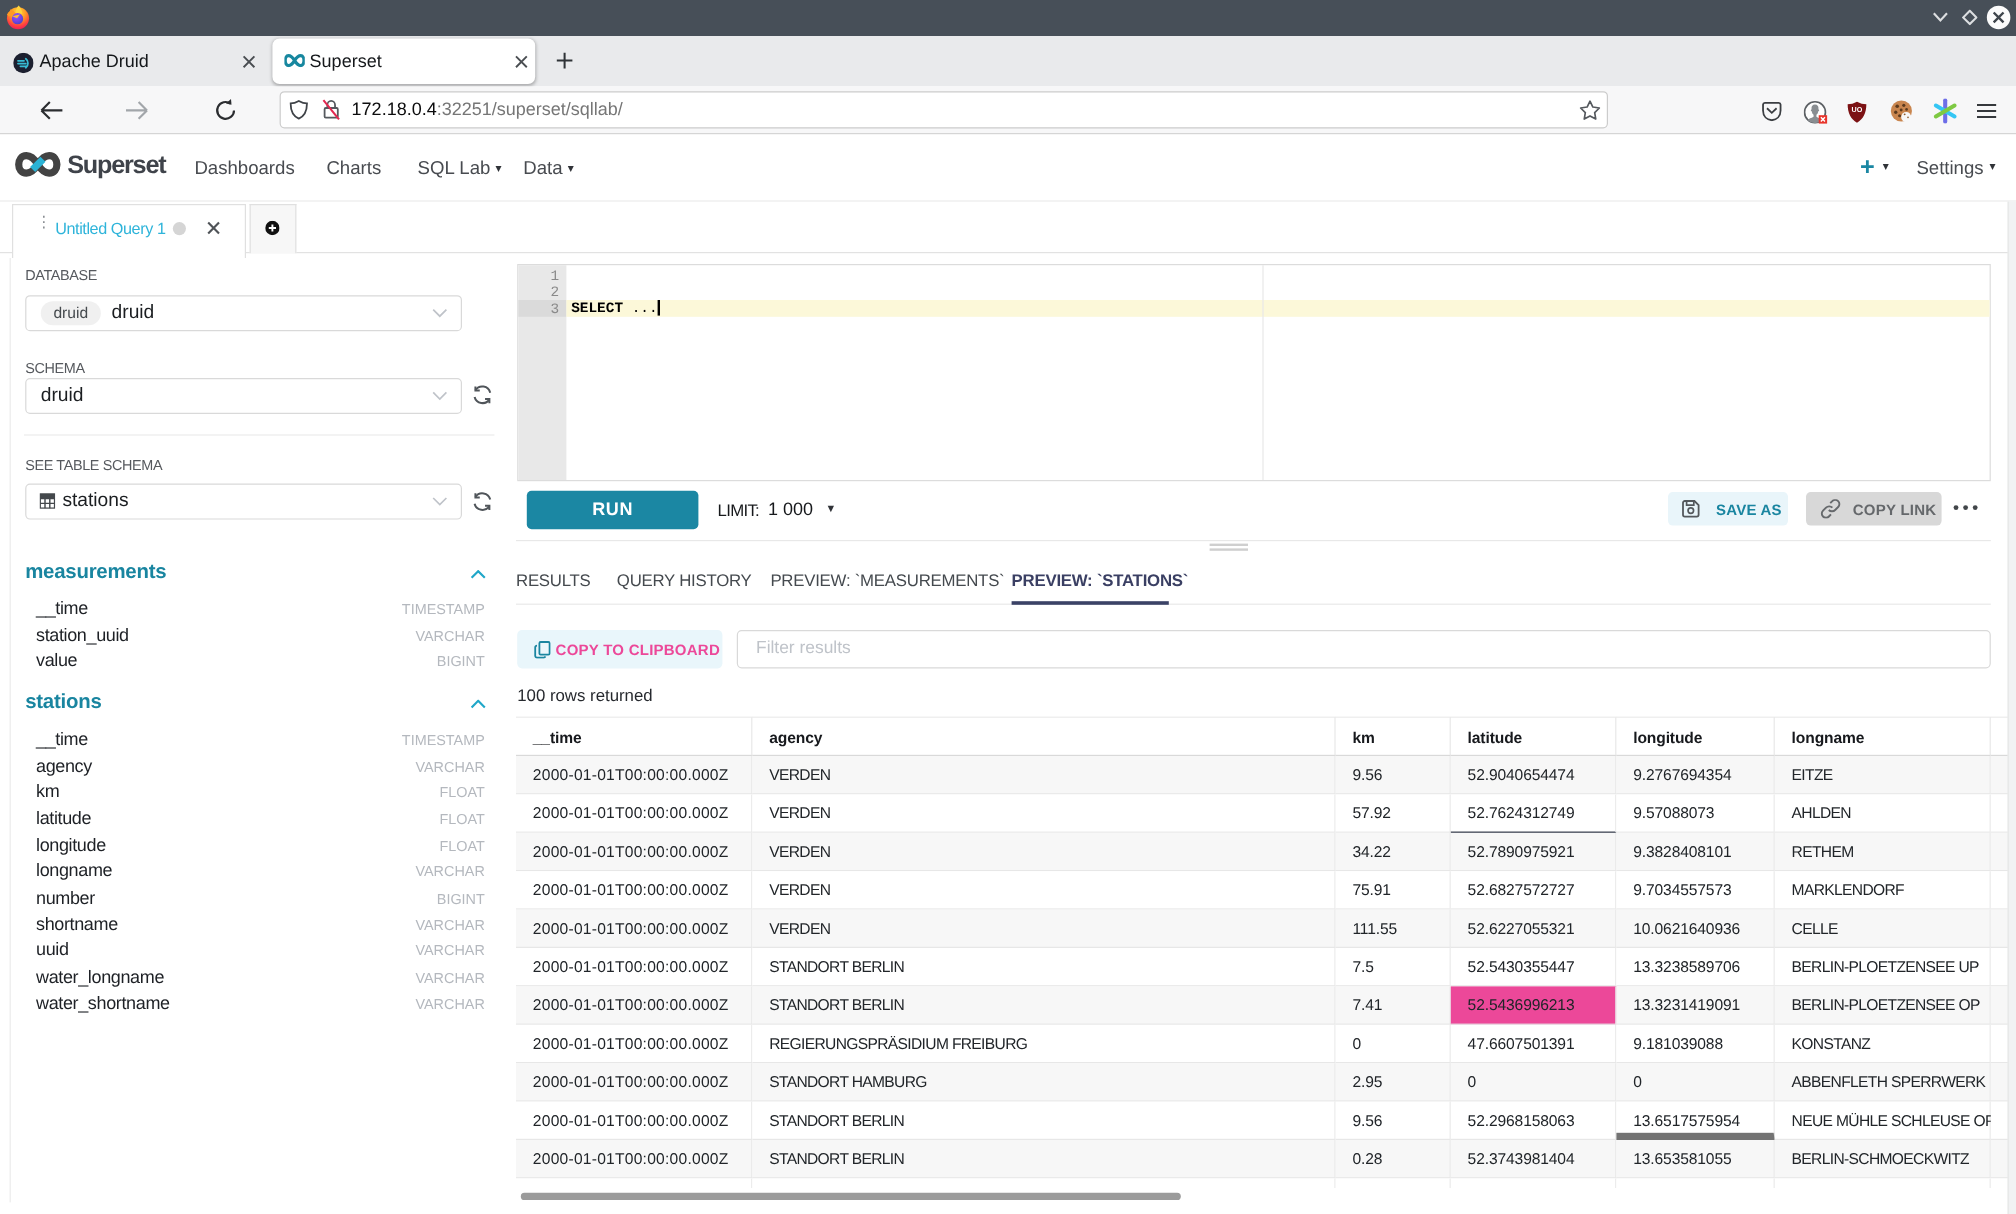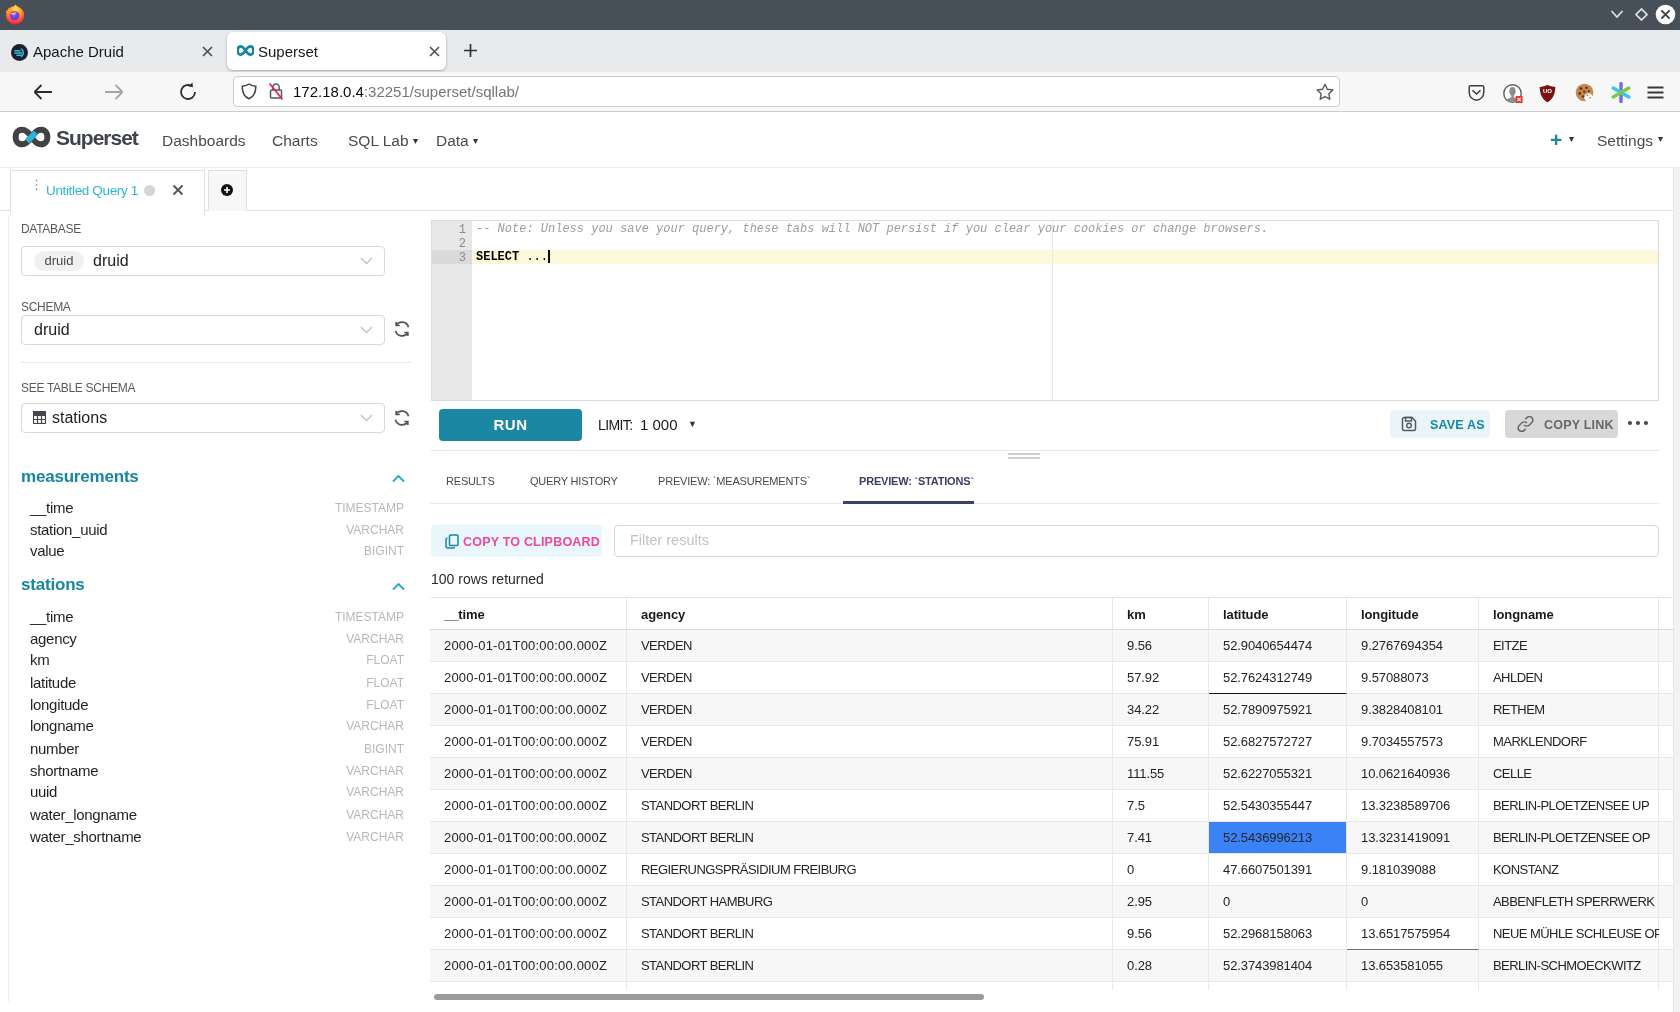--- a/index.html
+++ b/index.html
@@ -42,21 +42,21 @@
   #gutter { left:0px; top:0px; width:40px; height:179px; background:#e8e8e8; }
   .lnum { width:34px; text-align:right; font-family:"Liberation Mono",monospace;
      font-size:12px; color:#8a8a8a; }
   .code { font-family:"Liberation Mono",monospace; font-size:12px; white-space:pre; }
   
   #runbtn { left:439px; top:409px; width:143px; height:32px; background:#1b87a3;
      border-radius:4px; color:#fff; font-weight:bold; font-size:15px;
      text-align:center; line-height:32px; letter-spacing:0.5px; }
   .graybtn { border-radius:4px; font-weight:bold; font-size:13.5px; letter-spacing:0.3px; }
   
-  .rtab { top:475px; font-size:11px; font-weight:500; color:#454a4f; letter-spacing:-0.2px;margin-left:16px; }
+  .rtab { top:475px; font-size:14px; font-weight:500; color:#454a4f; letter-spacing:-0.2px; }
   #restable { left:430px; top:597px; width:1250px; height:393px; overflow:hidden; }
   .cell { position:absolute; font-size:13px; color:#212529; letter-spacing:-0.1px;
      padding-left:14px; white-space:nowrap; }
   .hcell { font-weight:bold; color:#17191d; }
 </style>
 </head>
 <body>
 <div id="page">
 
   <div class="abs" id="titlebar"></div>
@@ -280,21 +280,20 @@
     </div>
 
   <div class="abs" id="editor">
     <div class="abs" id="gutter"></div>
     <div class="abs lnum" style="top:2px">1</div>
     <div class="abs lnum" style="top:16px">2</div>
     <div class="abs" style="left:0;top:29px;width:40px;height:14px;background:#dadada"></div>
     <div class="abs lnum" style="top:30px">3</div>
     <div class="abs" style="left:40px;top:29px;width:1186px;height:14px;background:#fcf8d9"></div>
     <div class="abs" style="left:620px;top:0;width:1px;height:179px;background:#e8e8e8"></div>
-    <div class="abs code" style="left:44px;top:1px;font-style:italic;color:#9e9e96">-- Note: Unless you save your query, these tabs will NOT persist if you clear your cookies or change browsers.</div>
     <div class="abs code" style="left:44px;top:29px;color:#000"><b>SELECT</b> ...</div>
     <div class="abs" style="left:116px;top:29px;width:1.5px;height:13px;background:#000"></div>
   </div>
 
   <div class="abs" id="runbtn">RUN</div>
   <div class="abs" style="left:598px;top:417px;font-size:14px;letter-spacing:-0.6px;color:#17191c">LIMIT:</div>
   <div class="abs" style="left:640px;top:416px;font-size:15px;color:#17191c">1 000</div>
   <div class="abs" style="left:688px;top:419px;font-size:9px;color:#303338">▼</div>
   <div class="abs graybtn" style="left:1390px;top:410px;width:100px;height:28px;background:#e9f5fa"></div>
   <svg class="abs" style="left:1401px;top:416px" width="16" height="16" viewBox="0 0 16 16">
@@ -375,21 +374,21 @@
       <div class="cell" style="left:0px;top:193px;width:197px;height:32px;line-height:31px;background:#ffffff;letter-spacing:0.2px;border-bottom:1px solid #e7e7e7;border-right:1px solid #e8e8e8">2000-01-01T00:00:00.000Z</div>
       <div class="cell" style="left:197px;top:193px;width:486px;height:32px;line-height:31px;background:#ffffff;letter-spacing:-0.55px;border-bottom:1px solid #e7e7e7;border-right:1px solid #e8e8e8">STANDORT BERLIN</div>
       <div class="cell" style="left:683px;top:193px;width:96px;height:32px;line-height:31px;background:#ffffff;letter-spacing:-0.1px;border-bottom:1px solid #e7e7e7;border-right:1px solid #e8e8e8">7.5</div>
       <div class="cell" style="left:779px;top:193px;width:138px;height:32px;line-height:31px;background:#ffffff;letter-spacing:-0.1px;border-bottom:1px solid #e7e7e7;border-right:1px solid #e8e8e8">52.5430355447</div>
       <div class="cell" style="left:917px;top:193px;width:132px;height:32px;line-height:31px;background:#ffffff;letter-spacing:-0.1px;border-bottom:1px solid #e7e7e7;border-right:1px solid #e8e8e8">13.3238589706</div>
       <div class="cell" style="left:1049px;top:193px;width:180px;height:32px;line-height:31px;background:#ffffff;letter-spacing:-0.55px;border-bottom:1px solid #e7e7e7;border-right:1px solid #e8e8e8">BERLIN-PLOETZENSEE UP</div>
       <div class="cell" style="left:1229px;top:193px;width:200px;height:32px;line-height:31px;background:#ffffff;letter-spacing:0px;border-bottom:1px solid #e7e7e7;border-right:1px solid #e8e8e8"></div>
       <div class="cell" style="left:0px;top:225px;width:197px;height:32px;line-height:31px;background:#f7f7f7;letter-spacing:0.2px;border-bottom:1px solid #e7e7e7;border-right:1px solid #e8e8e8">2000-01-01T00:00:00.000Z</div>
       <div class="cell" style="left:197px;top:225px;width:486px;height:32px;line-height:31px;background:#f7f7f7;letter-spacing:-0.55px;border-bottom:1px solid #e7e7e7;border-right:1px solid #e8e8e8">STANDORT BERLIN</div>
       <div class="cell" style="left:683px;top:225px;width:96px;height:32px;line-height:31px;background:#f7f7f7;letter-spacing:-0.1px;border-bottom:1px solid #e7e7e7;border-right:1px solid #e8e8e8">7.41</div>
-      <div class="cell" style="left:779px;top:225px;width:138px;height:32px;line-height:31px;background:#3b82f6;letter-spacing:-0.1px;border-bottom:1px solid #e7e7e7;border-right:1px solid #e8e8e8">52.5436996213</div>
+      <div class="cell" style="left:779px;top:225px;width:138px;height:32px;line-height:31px;background:#ec4899;letter-spacing:-0.1px;border-bottom:1px solid #e7e7e7;border-right:1px solid #e8e8e8">52.5436996213</div>
       <div class="cell" style="left:917px;top:225px;width:132px;height:32px;line-height:31px;background:#f7f7f7;letter-spacing:-0.1px;border-bottom:1px solid #e7e7e7;border-right:1px solid #e8e8e8">13.3231419091</div>
       <div class="cell" style="left:1049px;top:225px;width:180px;height:32px;line-height:31px;background:#f7f7f7;letter-spacing:-0.55px;border-bottom:1px solid #e7e7e7;border-right:1px solid #e8e8e8">BERLIN-PLOETZENSEE OP</div>
       <div class="cell" style="left:1229px;top:225px;width:200px;height:32px;line-height:31px;background:#f7f7f7;letter-spacing:0px;border-bottom:1px solid #e7e7e7;border-right:1px solid #e8e8e8"></div>
       <div class="cell" style="left:0px;top:257px;width:197px;height:32px;line-height:31px;background:#ffffff;letter-spacing:0.2px;border-bottom:1px solid #e7e7e7;border-right:1px solid #e8e8e8">2000-01-01T00:00:00.000Z</div>
       <div class="cell" style="left:197px;top:257px;width:486px;height:32px;line-height:31px;background:#ffffff;letter-spacing:-0.55px;border-bottom:1px solid #e7e7e7;border-right:1px solid #e8e8e8">REGIERUNGSPRÄSIDIUM FREIBURG</div>
       <div class="cell" style="left:683px;top:257px;width:96px;height:32px;line-height:31px;background:#ffffff;letter-spacing:-0.1px;border-bottom:1px solid #e7e7e7;border-right:1px solid #e8e8e8">0</div>
       <div class="cell" style="left:779px;top:257px;width:138px;height:32px;line-height:31px;background:#ffffff;letter-spacing:-0.1px;border-bottom:1px solid #e7e7e7;border-right:1px solid #e8e8e8">47.6607501391</div>
       <div class="cell" style="left:917px;top:257px;width:132px;height:32px;line-height:31px;background:#ffffff;letter-spacing:-0.1px;border-bottom:1px solid #e7e7e7;border-right:1px solid #e8e8e8">9.181039088</div>
       <div class="cell" style="left:1049px;top:257px;width:180px;height:32px;line-height:31px;background:#ffffff;letter-spacing:-0.55px;border-bottom:1px solid #e7e7e7;border-right:1px solid #e8e8e8">KONSTANZ</div>
       <div class="cell" style="left:1229px;top:257px;width:200px;height:32px;line-height:31px;background:#ffffff;letter-spacing:0px;border-bottom:1px solid #e7e7e7;border-right:1px solid #e8e8e8"></div>
@@ -397,21 +396,21 @@
       <div class="cell" style="left:197px;top:289px;width:486px;height:32px;line-height:31px;background:#f7f7f7;letter-spacing:-0.55px;border-bottom:1px solid #e7e7e7;border-right:1px solid #e8e8e8">STANDORT HAMBURG</div>
       <div class="cell" style="left:683px;top:289px;width:96px;height:32px;line-height:31px;background:#f7f7f7;letter-spacing:-0.1px;border-bottom:1px solid #e7e7e7;border-right:1px solid #e8e8e8">2.95</div>
       <div class="cell" style="left:779px;top:289px;width:138px;height:32px;line-height:31px;background:#f7f7f7;letter-spacing:-0.1px;border-bottom:1px solid #e7e7e7;border-right:1px solid #e8e8e8">0</div>
       <div class="cell" style="left:917px;top:289px;width:132px;height:32px;line-height:31px;background:#f7f7f7;letter-spacing:-0.1px;border-bottom:1px solid #e7e7e7;border-right:1px solid #e8e8e8">0</div>
       <div class="cell" style="left:1049px;top:289px;width:180px;height:32px;line-height:31px;background:#f7f7f7;letter-spacing:-0.55px;border-bottom:1px solid #e7e7e7;border-right:1px solid #e8e8e8">ABBENFLETH SPERRWERK</div>
       <div class="cell" style="left:1229px;top:289px;width:200px;height:32px;line-height:31px;background:#f7f7f7;letter-spacing:0px;border-bottom:1px solid #e7e7e7;border-right:1px solid #e8e8e8"></div>
       <div class="cell" style="left:0px;top:321px;width:197px;height:32px;line-height:31px;background:#ffffff;letter-spacing:0.2px;border-bottom:1px solid #e7e7e7;border-right:1px solid #e8e8e8">2000-01-01T00:00:00.000Z</div>
       <div class="cell" style="left:197px;top:321px;width:486px;height:32px;line-height:31px;background:#ffffff;letter-spacing:-0.55px;border-bottom:1px solid #e7e7e7;border-right:1px solid #e8e8e8">STANDORT BERLIN</div>
       <div class="cell" style="left:683px;top:321px;width:96px;height:32px;line-height:31px;background:#ffffff;letter-spacing:-0.1px;border-bottom:1px solid #e7e7e7;border-right:1px solid #e8e8e8">9.56</div>
       <div class="cell" style="left:779px;top:321px;width:138px;height:32px;line-height:31px;background:#ffffff;letter-spacing:-0.1px;border-bottom:1px solid #e7e7e7;border-right:1px solid #e8e8e8">52.2968158063</div>
-      <div class="cell" style="left:917px;top:321px;width:132px;height:32px;line-height:31px;background:#ffffff;letter-spacing:-0.1px;border-bottom:1px solid #737373;border-right:1px solid #e8e8e8">13.6517575954</div>
+      <div class="cell" style="left:917px;top:321px;width:132px;height:32px;line-height:31px;background:#ffffff;letter-spacing:-0.1px;border-bottom:6px solid #737373;border-right:1px solid #e8e8e8">13.6517575954</div>
       <div class="cell" style="left:1049px;top:321px;width:180px;height:32px;line-height:31px;background:#ffffff;letter-spacing:-0.55px;border-bottom:1px solid #e7e7e7;border-right:1px solid #e8e8e8">NEUE MÜHLE SCHLEUSE OP</div>
       <div class="cell" style="left:1229px;top:321px;width:200px;height:32px;line-height:31px;background:#ffffff;letter-spacing:0px;border-bottom:1px solid #e7e7e7;border-right:1px solid #e8e8e8"></div>
       <div class="cell" style="left:0px;top:353px;width:197px;height:32px;line-height:31px;background:#f7f7f7;letter-spacing:0.2px;border-bottom:1px solid #e7e7e7;border-right:1px solid #e8e8e8">2000-01-01T00:00:00.000Z</div>
       <div class="cell" style="left:197px;top:353px;width:486px;height:32px;line-height:31px;background:#f7f7f7;letter-spacing:-0.55px;border-bottom:1px solid #e7e7e7;border-right:1px solid #e8e8e8">STANDORT BERLIN</div>
       <div class="cell" style="left:683px;top:353px;width:96px;height:32px;line-height:31px;background:#f7f7f7;letter-spacing:-0.1px;border-bottom:1px solid #e7e7e7;border-right:1px solid #e8e8e8">0.28</div>
       <div class="cell" style="left:779px;top:353px;width:138px;height:32px;line-height:31px;background:#f7f7f7;letter-spacing:-0.1px;border-bottom:1px solid #e7e7e7;border-right:1px solid #e8e8e8">52.3743981404</div>
       <div class="cell" style="left:917px;top:353px;width:132px;height:32px;line-height:31px;background:#f7f7f7;letter-spacing:-0.1px;border-bottom:1px solid #e7e7e7;border-right:1px solid #e8e8e8">13.653581055</div>
       <div class="cell" style="left:1049px;top:353px;width:180px;height:32px;line-height:31px;background:#f7f7f7;letter-spacing:-0.55px;border-bottom:1px solid #e7e7e7;border-right:1px solid #e8e8e8">BERLIN-SCHMOECKWITZ</div>
       <div class="cell" style="left:1229px;top:353px;width:200px;height:32px;line-height:31px;background:#f7f7f7;letter-spacing:0px;border-bottom:1px solid #e7e7e7;border-right:1px solid #e8e8e8"></div>
       <div class="cell" style="left:0px;top:385px;width:197px;height:32px;line-height:31px;background:#ffffff;letter-spacing:0.2px;border-bottom:1px solid #e7e7e7;border-right:1px solid #e8e8e8"></div>

